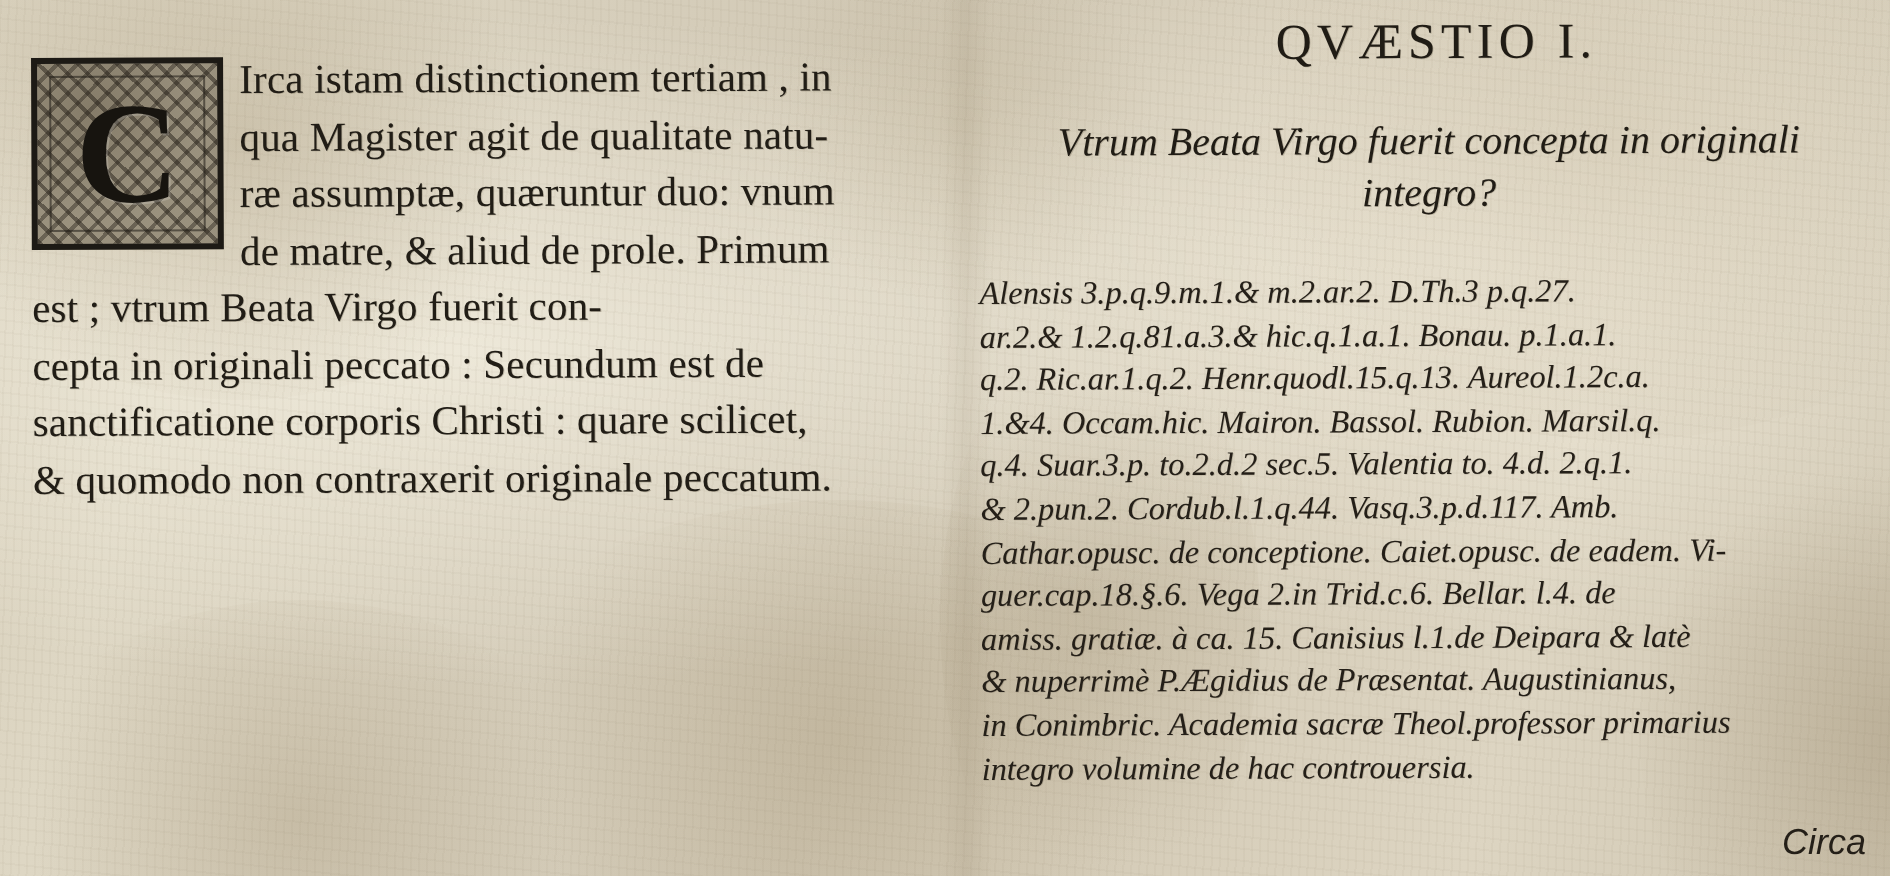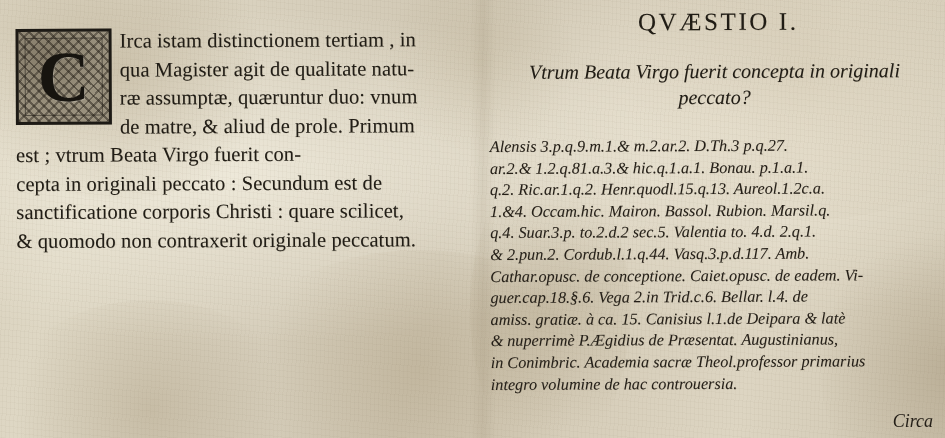--- a/index.html
+++ b/index.html
@@ -135,21 +135,21 @@
     font-size: 16.2px;
     line-height: 21.6px;
     color: #241f18;
     text-shadow: 0.35px 0.25px 0 rgba(90,78,58,0.26);
   }
   .refs .ln { display: block; white-space: nowrap; }
   .catchword {
     position: absolute;
     right: 12px;
     bottom: 6px;
-    font-family: Liberation Serif, serif;
+    font-family: Liberation Sans, sans-serif;
     font-style: italic;
     font-size: 18px;
     color: #241f18;
   }
 
   
   .skew { transform: rotate(-0.25deg); transform-origin: 50% 50%; }
 
   
   .gutter {
@@ -193,21 +193,21 @@
       <span class="ln just">&amp; quomodo non contraxerit originale peccatum.</span>
     </div>
   </div>
 
   <div class="col-right skew">
 
     <div class="q-title">QVÆSTIO I.</div>
 
     <div class="q-question">
       <span>Vtrum Beata Virgo fuerit concepta in originali</span><br>
-      <span>peccato?</span>
+      <span>integro?</span>
     </div>
 
     <div class="refs">
       <span class="ln">Alensis 3.p.q.9.m.1.&amp; m.2.ar.2.   D.Th.3 p.q.27.</span>
       <span class="ln">ar.2.&amp; 1.2.q.81.a.3.&amp; hic.q.1.a.1. Bonau. p.1.a.1.</span>
       <span class="ln">q.2.  Ric.ar.1.q.2.  Henr.quodl.15.q.13.  Aureol.1.2c.a.</span>
       <span class="ln">1.&amp;4.  Occam.hic. Mairon.  Bassol.  Rubion.  Marsil.q.</span>
       <span class="ln">q.4.  Suar.3.p.  to.2.d.2 sec.5.  Valentia to. 4.d. 2.q.1.</span>
       <span class="ln">&amp; 2.pun.2.  Cordub.l.1.q.44.  Vasq.3.p.d.117.  Amb.</span>
       <span class="ln">Cathar.opusc. de conceptione.  Caiet.opusc. de eadem. Vi-</span>

